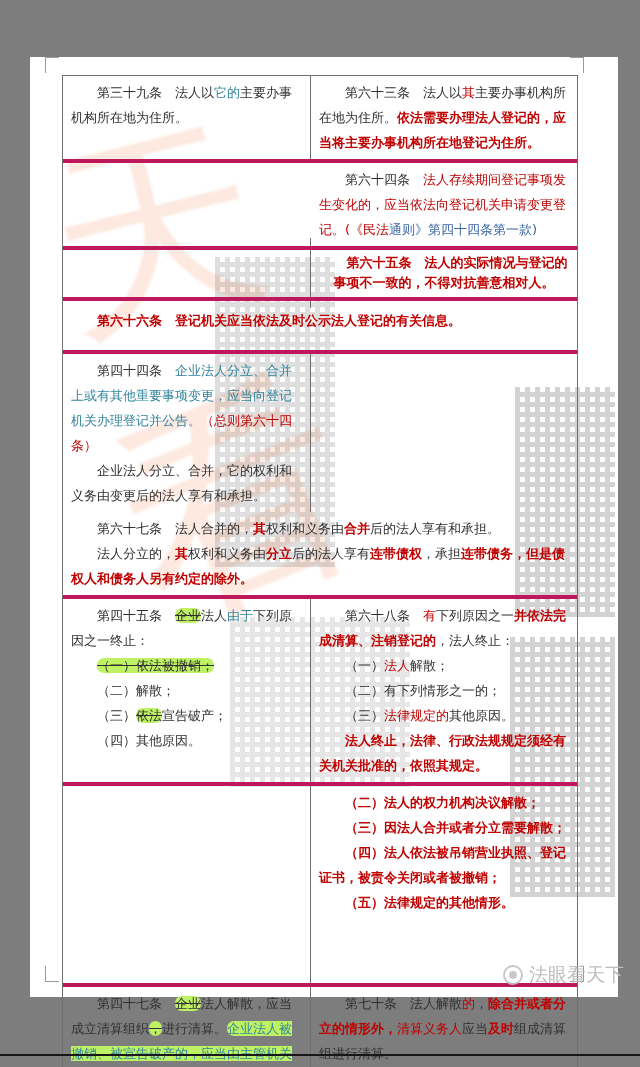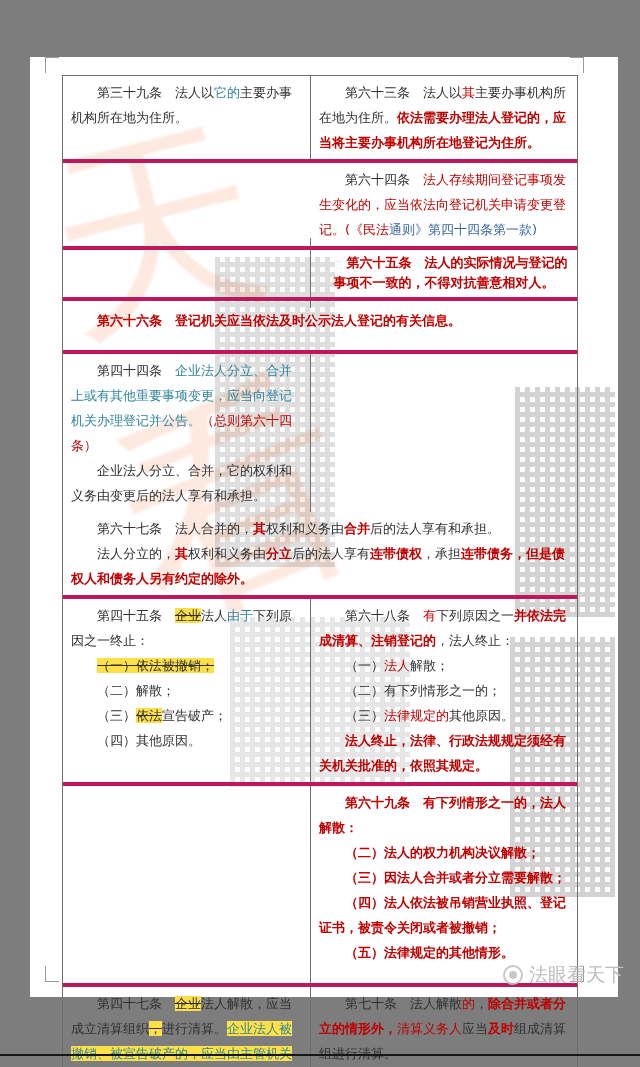--- a/index.html
+++ b/index.html
@@ -53,21 +53,21 @@
   .trow-6{min-height:179px;}
   .trow-7{min-height:201px;}
   .trow-8{min-height:137px;}
   .trow-3 .cell,.trow-4 .cell{line-height:20px;padding-top:3px;}
 
   .seg-black{color:#303030;}
   .seg-red{color:#c00000;}
   .seg-redbold{color:#c00000;font-weight:bold;}
   .seg-teal{color:#31849b;}
   .seg-blue{color:#3b66a5;}
-  .hl{background:#fde047;}
+  .hl{background:#bef264;border-radius:7px;}
   .st{text-decoration:line-through;text-decoration-color:#303030;}
 
   .footer-brand{
     position:absolute;right:16px;top:962px;height:26px;z-index:3;
     display:flex;align-items:center;gap:6px;color:#bdbdbd;font-size:19px;
   }
   .brand-logo{
     width:20px;height:20px;border:2px solid #c3c3c3;border-radius:50%;
     box-sizing:border-box;position:relative;opacity:.9;
   }
@@ -139,21 +139,20 @@
           <p><span class="seg-black">第六十八条　</span><span class="seg-red">有</span><span class="seg-black">下列原因之一</span><span class="seg-redbold">并依法完成清算、注销登记的</span><span class="seg-black">，法人终止：</span></p>
           <p><span class="seg-black">（一）</span><span class="seg-red">法人</span><span class="seg-black">解散；</span></p>
           <p><span class="seg-black">（二）有下列情形之一的；</span></p>
           <p><span class="seg-black">（三）</span><span class="seg-red">法律规定的</span><span class="seg-black">其他原因。</span></p>
           <p><span class="seg-redbold">法人终止，法律、行政法规规定须经有关机关批准的，依照其规定。</span></p>
         </div>
       </div>
       <div class="trow trow-7">
         <div class="cell left"></div>
         <div class="cell right">
-          <p><span class="seg-redbold">第六十九条　有下列情形之一的，法人解散：</span></p>
           <p><span class="seg-redbold">（二）法人的权力机构决议解散；</span></p>
           <p><span class="seg-redbold">（三）因法人合并或者分立需要解散；</span></p>
           <p><span class="seg-redbold">（四）法人依法被吊销营业执照、登记证书，被责令关闭或者被撤销；</span></p>
           <p><span class="seg-redbold">（五）法律规定的其他情形。</span></p>
         </div>
       </div>
       <div class="trow trow-8">
         <div class="cell left">
           <p><span class="seg-black">第四十七条　</span><span class="seg-black hl st">企业</span><span class="seg-black">法人解散，应当成立清算组织</span><span class="seg-black hl st">，</span><span class="seg-black">进行清算。</span><span class="seg-teal hl">企业法人被撤销、被宣告破产的，应当由主管机关或者人民法院组织有关机关和有关人员成立清算组织，进行清算。</span></p>
         </div>

